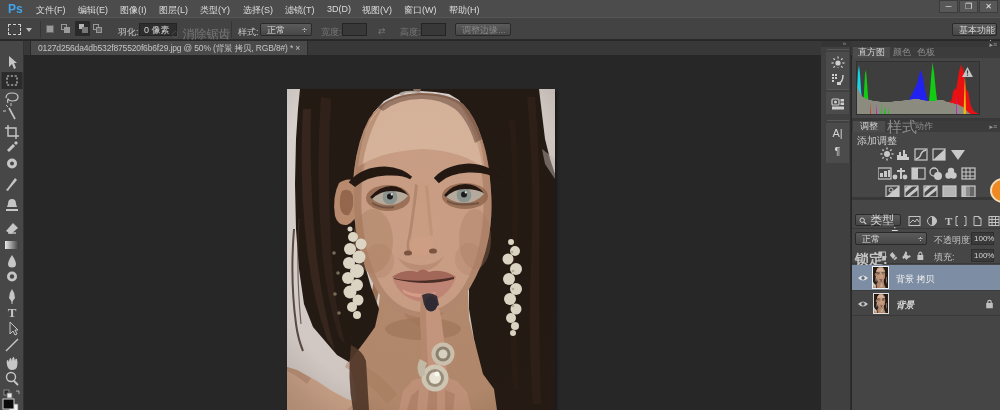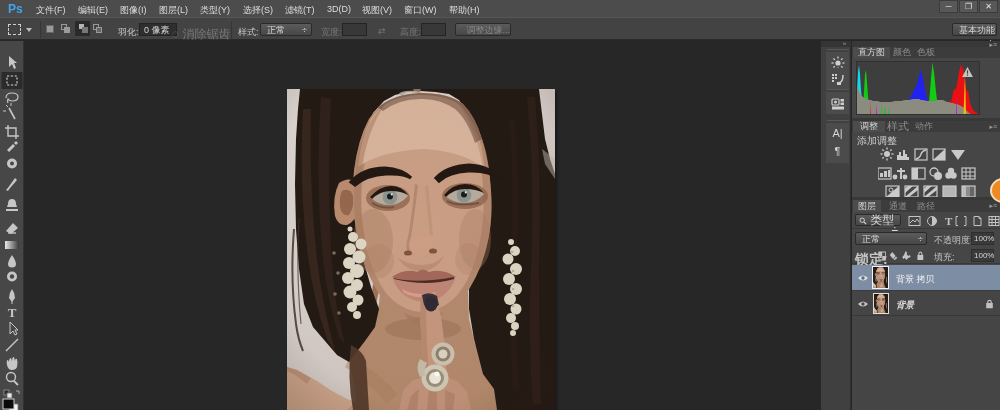--- a/index.html
+++ b/index.html
@@ -65,24 +65,28 @@
   <div class="obox" style="left:139px;width:38px;">0 像素</div>
   <span class="obtxt dim" style="left:172px;font-size:12px;top:8px;">◌ 消除锯齿</span>
   <div class="sep" style="left:231px"></div>
   <span class="obtxt" style="left:238px">样式:</span>
   <div class="dropb" style="left:260px;width:52px;">正常<span style="float:right;margin-right:4px;">÷</span></div>
   <span class="obtxt dim" style="left:321px">宽度:</span>
   <div class="obox" style="left:342px;width:25px;background:#383838;"></div>
   <span class="obtxt dim" style="left:378px">⇄</span>
   <span class="obtxt dim" style="left:400px">高度:</span>
   <div class="obox" style="left:421px;width:25px;background:#383838;"></div>
-  <div class="dropb dim" style="left:455px;width:56px;text-align:right;color:#888;">调整边缘...</div>
+  <div class="dropb dim" style="left:455px;width:56px;text-align:left;color:#888;">调整边缘...</div>
   <div class="dropb" style="left:952px;width:45px;">基本功能<span style="float:right;margin-right:3px;">÷</span></div>
 </div>
 
+<div id="tabbar">
+      <div style="position:absolute;left:3px;top:4px;color:#8a8a8a;font-size:6px;">☰</div>
+      <div id="doctab">0127d256da4db532f875520f6b6f29.jpg @ 50% (背景 拷贝, RGB/8#) * ×</div>
+    </div>
 
 <div id="toolbar">
 <svg width="24" height="369" viewBox="0 0 24 369" style="position:absolute;left:0;top:0;">
 <g fill="none" stroke="#c6c6c6" stroke-width="1.2">
 
   <path d="M9,15 L9,26 L12,23 L14,28 L16,27 L14,22 L17,22 Z" fill="#c6c6c6" stroke="none"></path>
 
   <rect x="1.5" y="31" width="21" height="17" fill="#2b2b2b" stroke="none"></rect>
   <rect x="7" y="35" width="10" height="9" stroke="#d8d8d8" stroke-dasharray="2.2,1.6" stroke-width="1.1"></rect>
 
@@ -369,21 +373,21 @@
     <svg width="11" height="10" viewBox="0 0 13 12" style="position:absolute;right:6px;top:5px;">
       <path d="M6.5,0 L13,12 L0,12 Z" fill="#c6c6c6"></path>
       <rect x="5.8" y="4" width="1.4" height="4" fill="#3e3e3e"></rect>
       <rect x="5.8" y="9" width="1.4" height="1.5" fill="#3e3e3e"></rect>
     </svg>
   </div>
 
   <div style="position:absolute;left:0;top:77px;width:148px;height:3px;background:#383838;"></div>
   <div style="position:absolute;left:0;top:80px;width:148px;height:11px;background:#3c3c3c;">
     <span style="position:absolute;left:1px;top:0;height:11px;line-height:11px;padding:0 7px;background:#4c4c4c;color:#d4d4d4;font-size:9px;">调整</span>
-    <span style="position:absolute;left:30px;top:0;line-height:11px;padding:0 5px;color:#8d8d8d;font-size:11px;">样式</span>
+    <span style="position:absolute;left:30px;top:0;line-height:11px;padding:0 5px;color:#8d8d8d;font-size:15px;">样式</span>
     <span style="position:absolute;left:58px;top:0;line-height:11px;padding:0 5px;color:#8d8d8d;font-size:9px;">动作</span>
     <span style="position:absolute;right:3px;top:2px;color:#9a9a9a;font-size:7px;">▸≡</span>
   </div>
   <div style="position:absolute;left:5px;top:93px;color:#cccccc;font-size:10px;">添加调整</div>
   <div id="adjicons" style="position:absolute;left:0;top:0;width:148px;color:#c9c9c9;">
     <svg width="100" height="52" viewBox="0 0 100 52" style="position:absolute;left:26px;top:105px;">
       <g fill="#c9c9c9">
         <circle cx="9" cy="8" r="3"></circle>
             <g stroke="#c9c9c9" stroke-width="1.4">
               <line x1="9" y1="1.5" x2="9" y2="3.5"></line>
@@ -433,26 +437,20 @@
             <path d="M65,40 L78,51 L65,51 Z M78,40 L65,40 L78,51 Z" fill-opacity="0.85"></path>
         <rect x="84" y="40" width="13" height="11" fill="none" stroke="#c9c9c9" stroke-width="1.2"></rect>
             <rect x="84" y="40" width="4" height="11" fill-opacity="0.9"></rect>
             <rect x="88" y="40" width="4" height="11" fill-opacity="0.55"></rect>
             <rect x="92" y="40" width="5" height="11" fill-opacity="0.25"></rect>
       </g>
     </svg>
   </div>
 
   <div style="position:absolute;left:0;top:156px;width:148px;height:3px;background:#383838;"></div>
-  <div style="position:absolute;left:0;top:159px;width:148px;height:12px;background:#3c3c3c;">
-    <span style="position:absolute;left:1px;top:0;height:12px;line-height:12px;padding:0 5px;background:#4c4c4c;color:#d4d4d4;font-size:9px;">图层</span>
-    <span style="position:absolute;left:32px;top:0;line-height:12px;padding:0 5px;color:#8d8d8d;font-size:9px;">通道</span>
-    <span style="position:absolute;left:60px;top:0;line-height:12px;padding:0 5px;color:#8d8d8d;font-size:9px;">路径</span>
-    <span style="position:absolute;right:3px;top:2px;color:#9a9a9a;font-size:7px;">▸≡</span>
-  </div>
   <div id="lfilter" style="position:absolute;left:0;top:171px;width:148px;height:17px;border-bottom:1px solid #393939;">
     <div class="dropb" style="left:3px;top:2px;width:46px;height:12px;line-height:11px;font-size:12px;padding-left:3px;"><svg width="8" height="8" viewBox="0 0 8 8" style="vertical-align:-1px;">
             <circle cx="3.2" cy="3.2" r="2.2" fill="none" stroke="#cfcfcf" stroke-width="1"></circle>
             <path d="M5,5 L7.2,7.2" stroke="#cfcfcf" stroke-width="1.2"></path>
           </svg> 类型 <span style="float:right;margin-right:2px;">÷</span></div>
     <svg width="92" height="12" viewBox="0 0 92 12" style="position:absolute;left:56px;top:3px;">
       <g fill="none" stroke="#c3c3c3" stroke-width="1">
         <rect x="1" y="1.5" width="11" height="9"></rect>
             <path d="M2,8 L5,5 L7,7 L9,4 L11,7"></path>
         <circle cx="24" cy="6" r="4.5"></circle>

